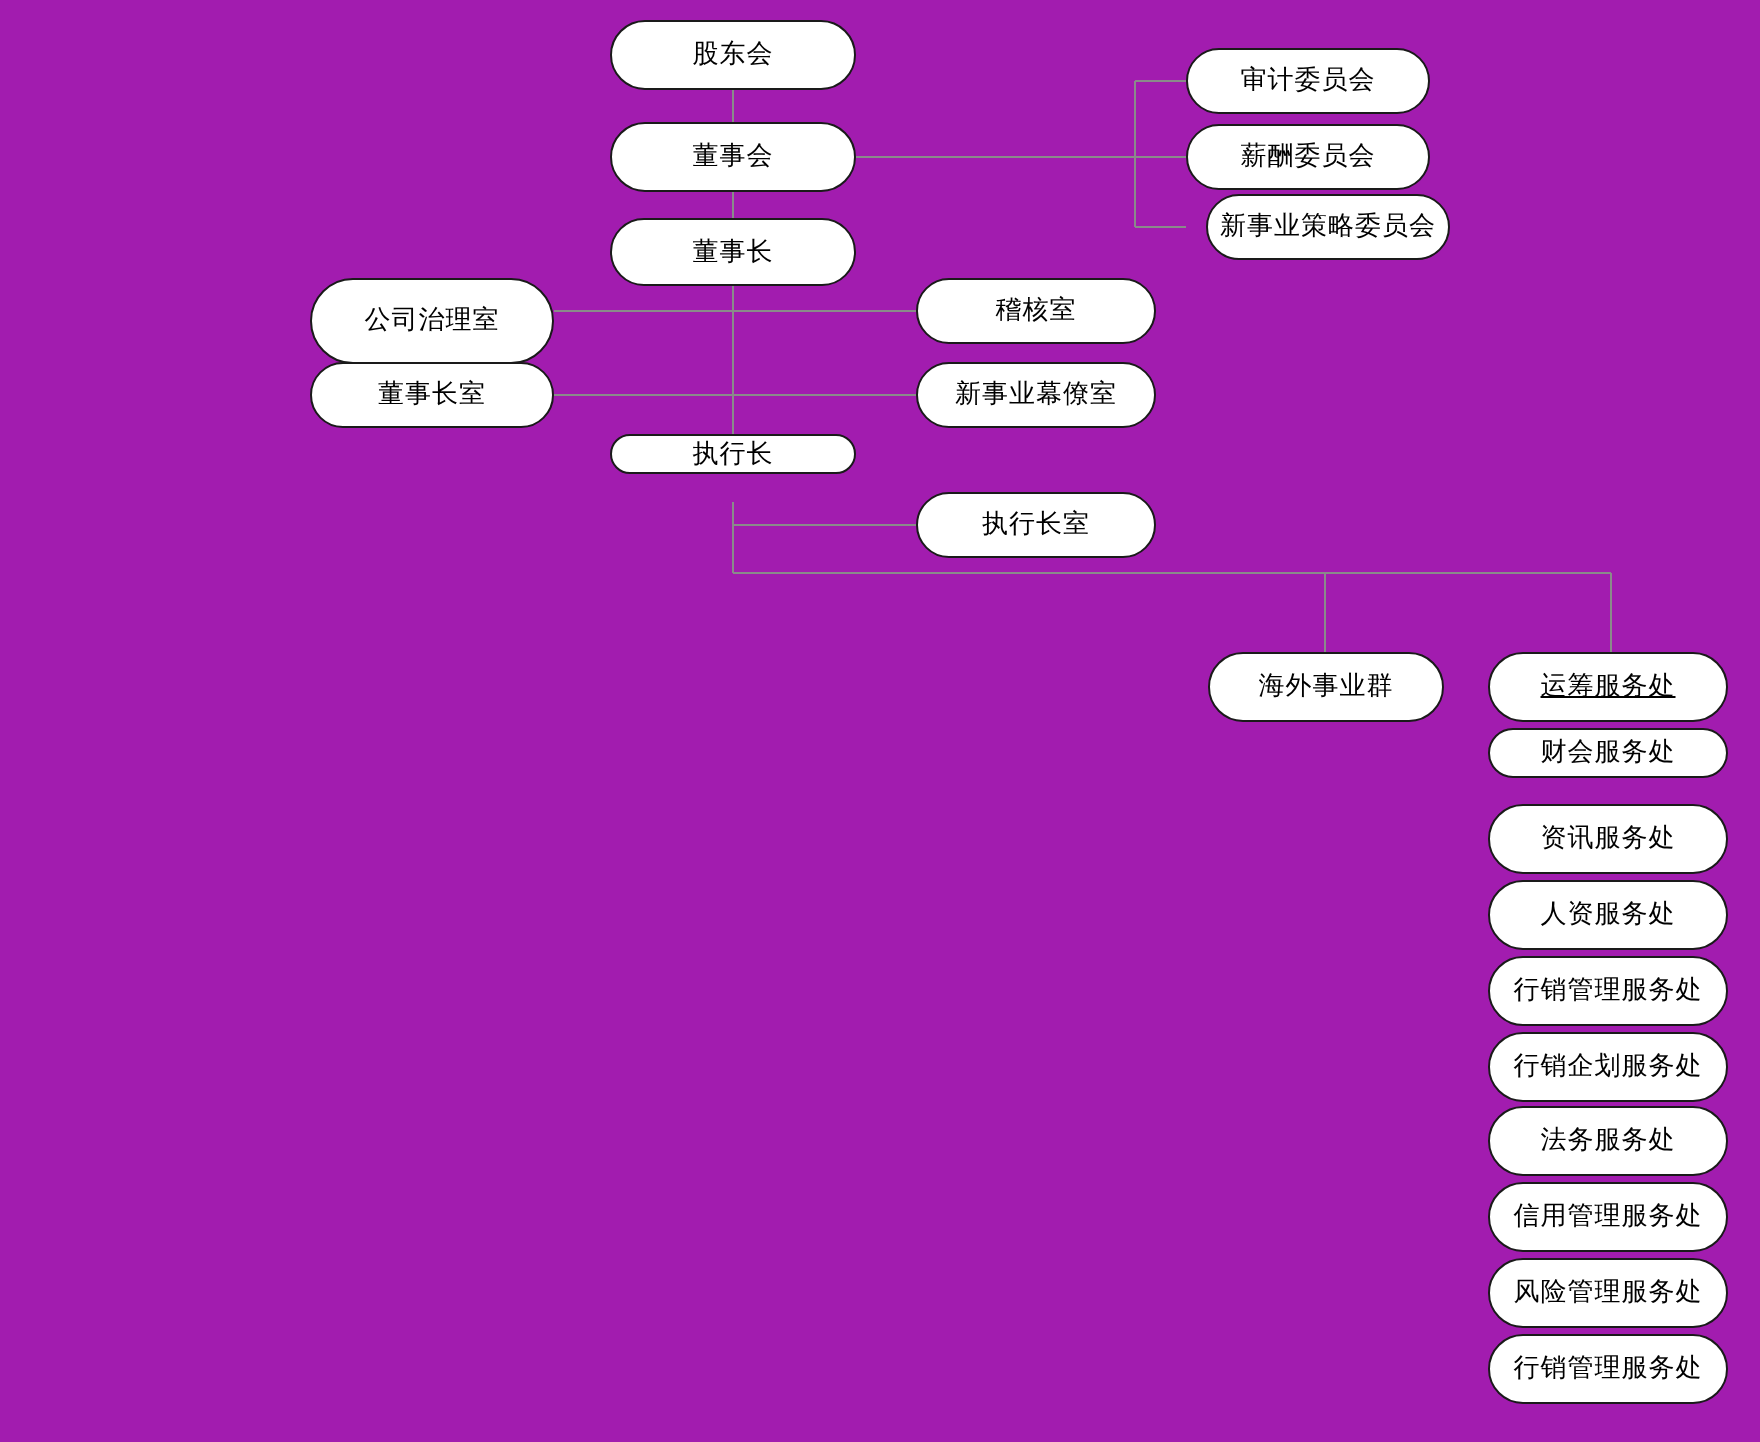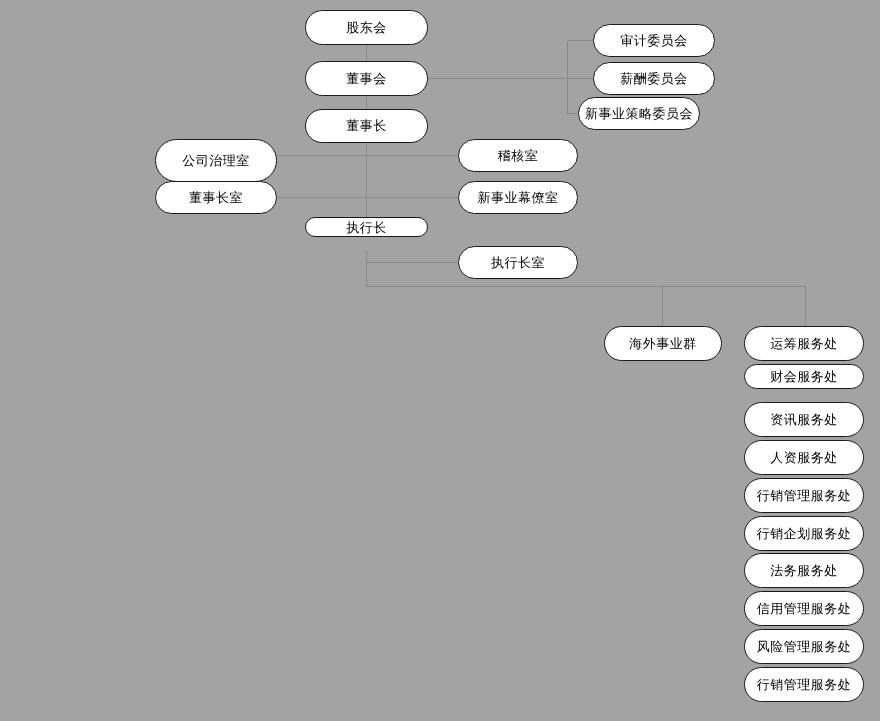--- a/index.html
+++ b/index.html
@@ -5,21 +5,21 @@
 <style>
   html, body {
     margin: 0;
     padding: 0;
     background: #ffffff;
   }
   #chart {
     position: relative;
     width: 880px;
     height: 721px;
-    background: #a3a3a3;
+    background: #a21caf;
     font-family: "DejaVu Sans", "Liberation Sans", sans-serif;
     overflow: hidden;
   }
   #wires {
     position: absolute;
     left: 0;
     top: 0;
     width: 880px;
     height: 721px;
     pointer-events: none;
@@ -79,36 +79,36 @@
   <div class="node" style="left:305px; top:61px; width:123px; height:35px;">董事会</div>
 
   <div class="node" style="left:305px; top:109px; width:123px; height:34px;font-family:Liberation Mono, monospace;">董事长</div>
 
   <div class="node" style="left:305px; top:217px; width:123px; height:20px;">执行长</div>
 
   <div class="node" style="left:593px; top:62px; width:122px; height:33px;">薪酬委员会</div>
 
   <div class="node" style="left:593px; top:24px; width:122px; height:33px;">审计委员会</div>
 
-  <div class="node" style="left:578px; top:97px; width:122px; height:33px;">新事业策略委员会</div>
+  <div class="node" style="left:603px; top:97px; width:122px; height:33px;">新事业策略委员会</div>
 
   <div class="node" style="left:155px; top:139px; width:122px; height:43px;">公司治理室</div>
 
   <div class="node" style="left:155px; top:181px; width:122px; height:33px;">董事长室</div>
 
   <div class="node" style="left:458px; top:139px; width:120px; height:33px;">稽核室</div>
 
   <div class="node" style="left:458px; top:181px; width:120px; height:33px;">新事业幕僚室</div>
 
   <div class="node" style="left:458px; top:246px; width:120px; height:33px;">执行长室</div>
 
   <div class="node" style="left:604px; top:326px; width:118px; height:35px;">海外事业群</div>
 
   <div id="service-column">
-      <div class="node" style="left: 744px; top: 326px; width: 120px; height: 35px;">运筹服务处</div>
+      <div class="node" style="left: 744px; top: 326px; width: 120px; height: 35px; text-decoration: underline;">运筹服务处</div>
       <div class="node" style="left: 744px; top: 364px; width: 120px; height: 25px;">财会服务处</div>
       <div class="node" style="left: 744px; top: 402px; width: 120px; height: 35px;">资讯服务处</div>
       <div class="node" style="left: 744px; top: 440px; width: 120px; height: 35px;">人资服务处</div>
       <div class="node" style="left: 744px; top: 478px; width: 120px; height: 35px;">行销管理服务处</div>
       <div class="node" style="left: 744px; top: 516px; width: 120px; height: 35px;">行销企划服务处</div>
       <div class="node" style="left: 744px; top: 553px; width: 120px; height: 35px;">法务服务处</div>
       <div class="node" style="left: 744px; top: 591px; width: 120px; height: 35px;">信用管理服务处</div>
       <div class="node" style="left: 744px; top: 629px; width: 120px; height: 35px;">风险管理服务处</div>
       <div class="node" style="left: 744px; top: 667px; width: 120px; height: 35px;">行销管理服务处</div>
     </div>

